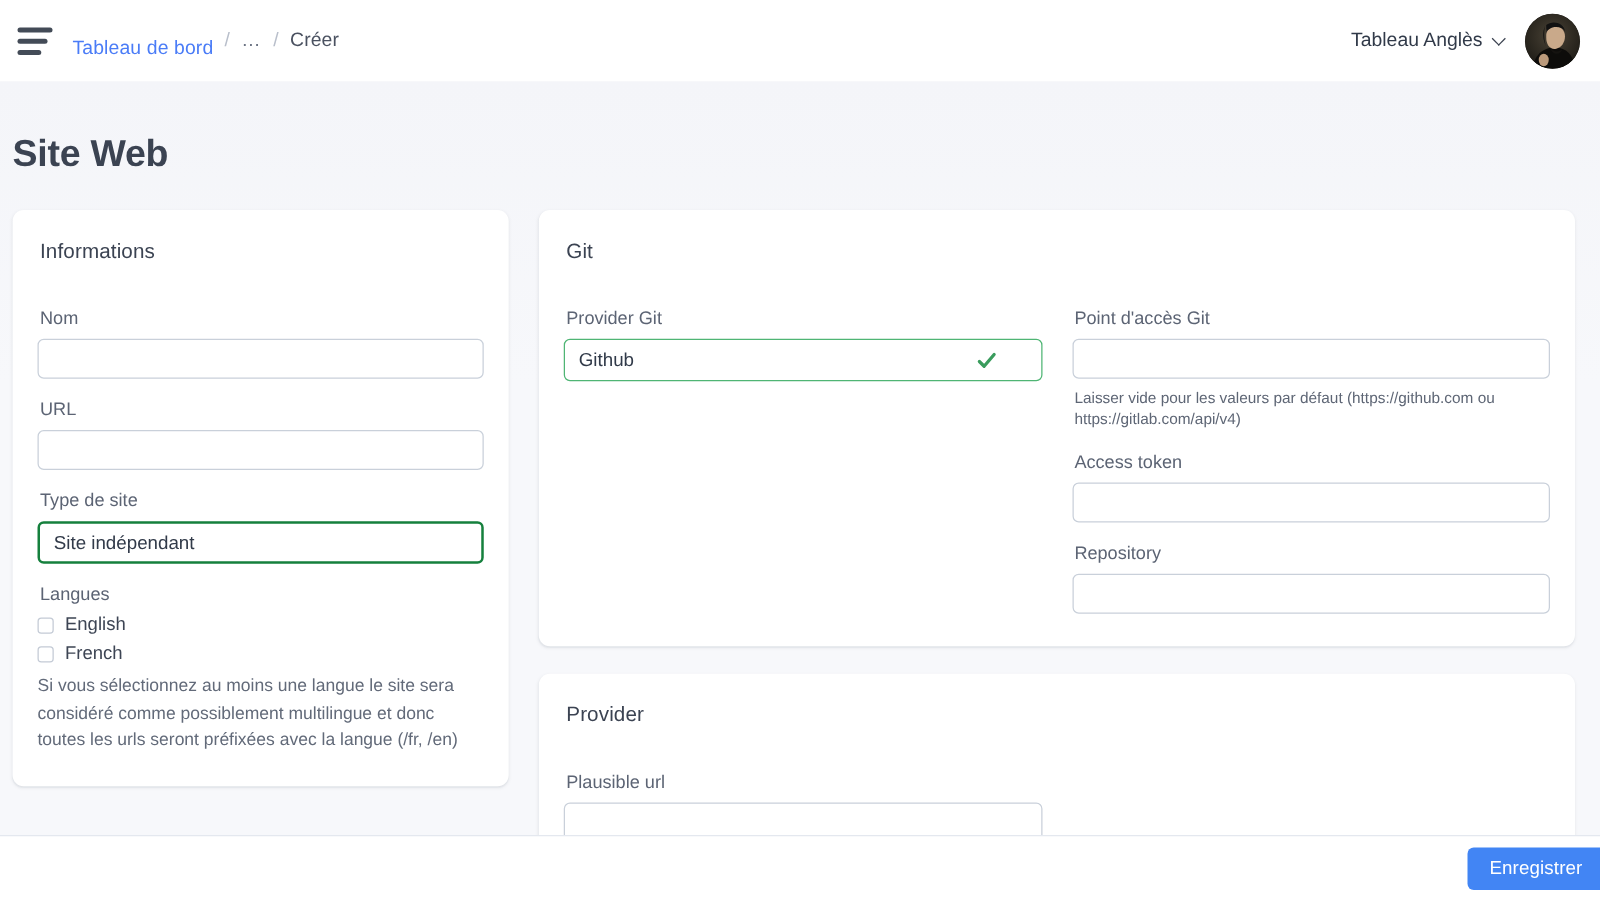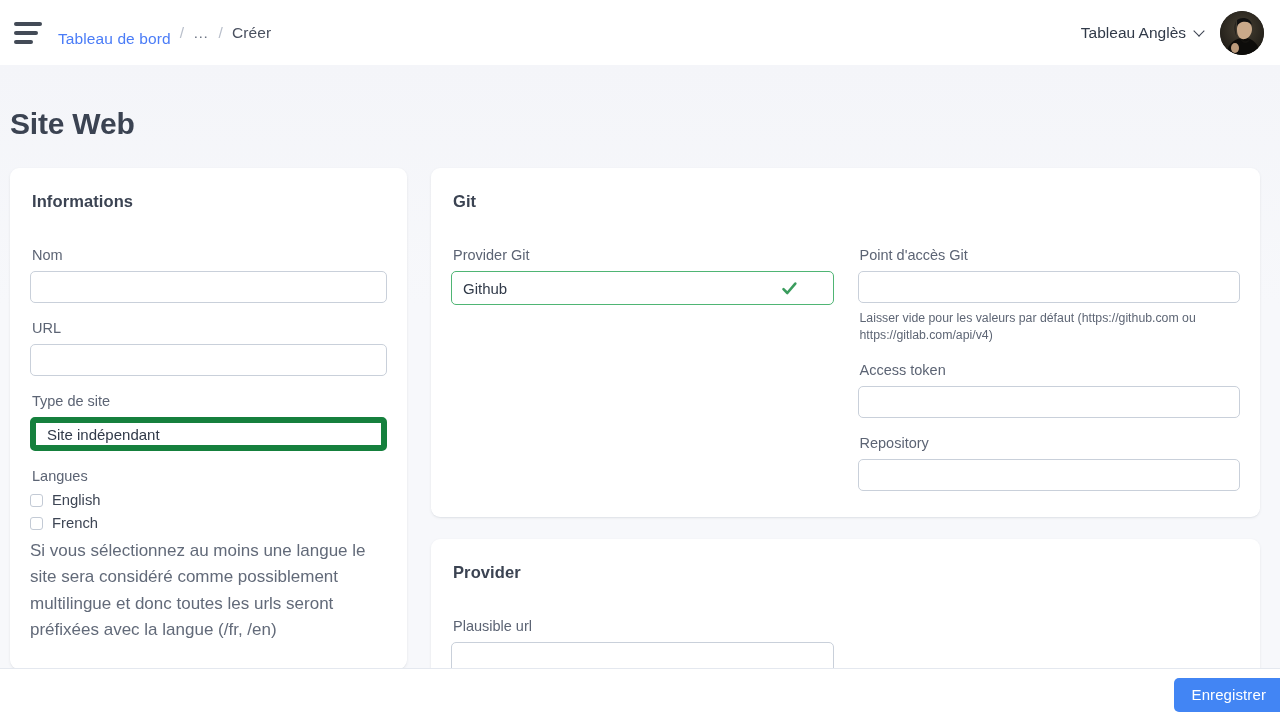--- a/index.html
+++ b/index.html
@@ -146,21 +146,21 @@
   .card {
     background: #ffffff;
     border-radius: 9px;
     box-shadow: 0 1px 3px rgba(35,45,70,.08), 0 1px 1px rgba(35,45,70,.04);
     padding: 24px 20px 26px 20px;
   }
   .card + .card { margin-top: 22px; }
 
   .card-title {
     font-size: 16.5px;
-    font-weight: 700;
+    font-weight: 400;
     color: #3b4352;
     padding: 0 0 0 2px;
     margin-bottom: 36px;
     letter-spacing: .1px;
   }
 
   .field { margin-bottom: 17px; }
   .field:last-child { margin-bottom: 0; }
 
   .field-label {
@@ -183,21 +183,21 @@
     padding: 0 10px;
     outline: none;
   }
   .input::placeholder { color: #a8b0bd; }
 
   
   .select-wrap { position: relative; }
   .select {
     width: 100%;
     height: 34px;
-    border: 6px solid #15803d;
+    border: 2px solid #15803d;
     border-radius: 5px;
     background: #fff;
     font-family: inherit;
     font-size: 15px;
     color: #313a49;
     padding: 0 40px 0 11px;
     display: flex;
     align-items: center;
     cursor: pointer;
   }
@@ -236,21 +236,21 @@
     border: 1px solid #c3cad5;
     border-radius: 3px;
     background: #fff;
     flex: 0 0 auto;
   }
   .check-label {
     font-size: 14.8px;
     color: #3d4554;
   }
   .checks-help {
-    font-size: 17px;
+    font-size: 14px;
     line-height: 1.55;
     color: #626a79;
     margin-top: 6px;
     max-width: 352px;
   }
 
   .two-col {
     display: flex;
     gap: 24px;
   }

